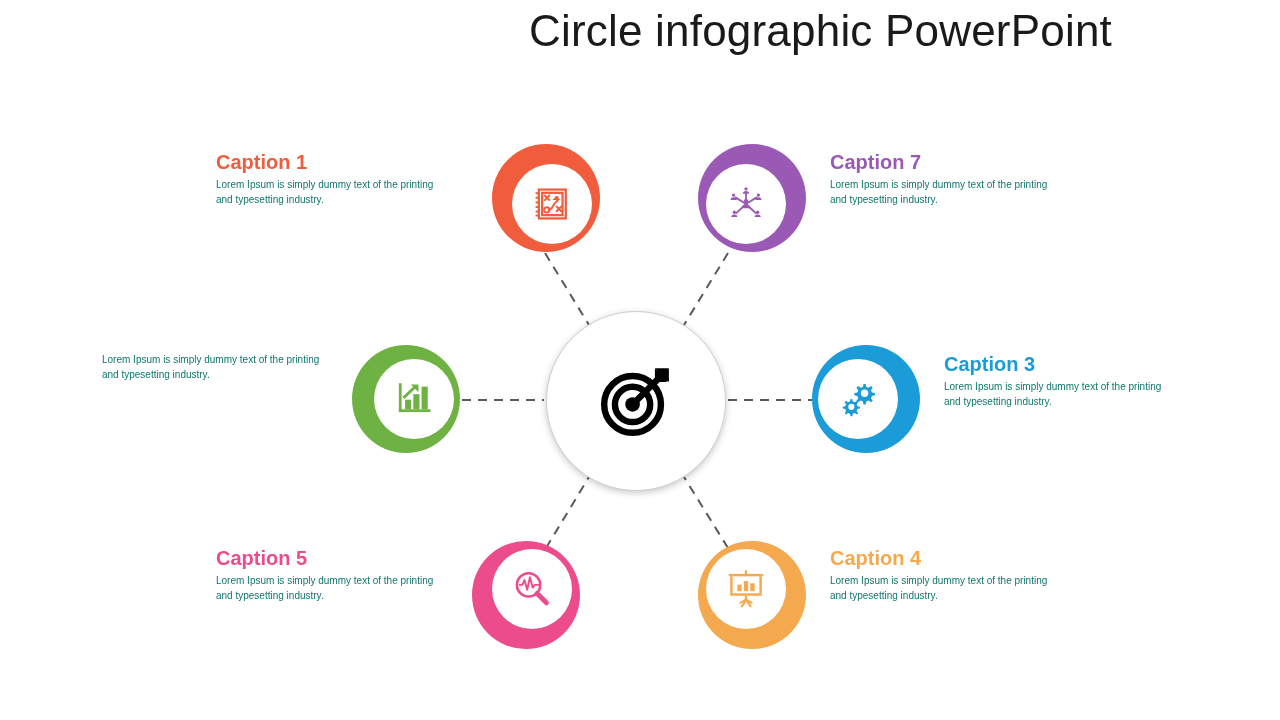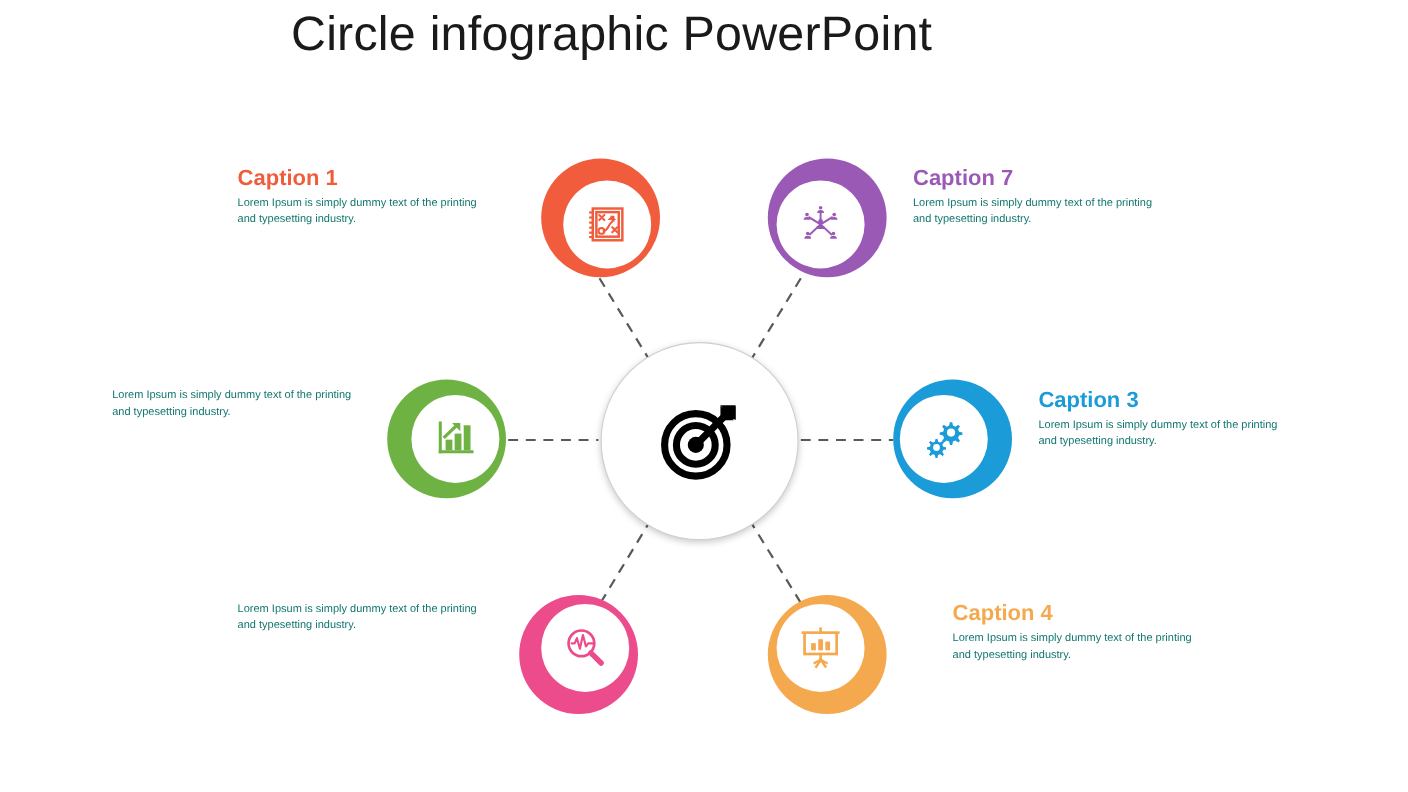--- a/index.html
+++ b/index.html
@@ -22,21 +22,21 @@
     height: 720px;
     background: #ffffff;
   }
 
   
   .slide-title {
     position: absolute;
     top: 6px;
     left: 0;
     width: 1112px;
-    text-align: center;
+    text-align: right;
     font-size: 44px;
     font-weight: 300;
     letter-spacing: 0.2px;
     color: #1a1a1a;
     font-family: "Liberation Sans", sans-serif;
   }
 
   
   .connectors {
     position: absolute;
@@ -115,21 +115,21 @@
     color: #0f766e;
     margin: 0;
   }
   .caption.align-right { text-align: left; }
   .caption.align-left  { text-align: left;  }
 
   
   #cap-1 { left: 216px; top: 150px; }
   #cap-2 { left: 830px; top: 150px; }
   #cap-3 { left: 944px; top: 352px; }
-  #cap-4 { left: 866px; top: 546px; }
+  #cap-4 { left: 830px; top: 546px; }
   #cap-5 { left: 216px; top: 546px; }
   #cap-6 { left: 102px; top: 352px; }
 
   #node-1 { left: 492px; top: 144px; }
   #node-2 { left: 698px; top: 144px; }
   #node-3 { left: 812px; top: 345px; }
   #node-4 { left: 698px; top: 541px; }
   #node-5 { left: 472px; top: 541px; }
   #node-6 { left: 352px; top: 345px; }
 </style>
@@ -316,20 +316,21 @@
     <p class="cap-title" style="color:#1B9CD8">Caption 3</p>
     <p class="cap-body">Lorem Ipsum is simply dummy text of the printing and typesetting industry.</p>
   </div>
 
   <div class="caption align-left" id="cap-4">
     <p class="cap-title" style="color:#F5A94E">Caption 4</p>
     <p class="cap-body">Lorem Ipsum is simply dummy text of the printing and typesetting industry.</p>
   </div>
 
   <div class="caption align-right" id="cap-5">
+    <p class="cap-title" style="color:#EC4C8C">Caption 5</p>
     <p class="cap-body">Lorem Ipsum is simply dummy text of the printing and typesetting industry.</p>
   </div>
 
   <div class="caption align-right" id="cap-6">
     <p class="cap-body">Lorem Ipsum is simply dummy text of the printing and typesetting industry.</p>
   </div>
 
 </div>
 
 </body></html>

